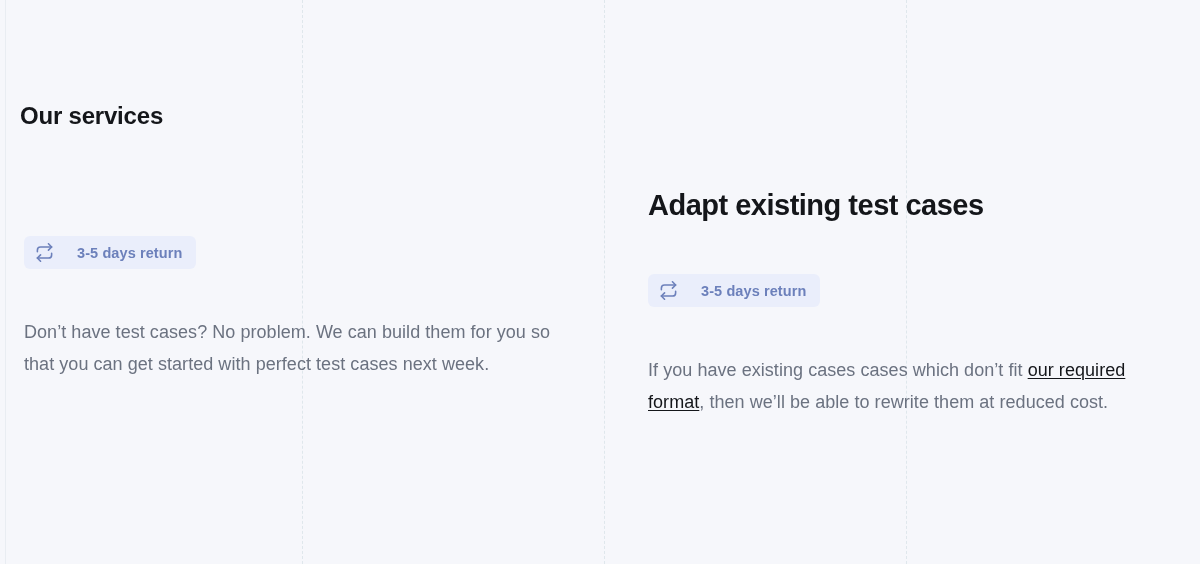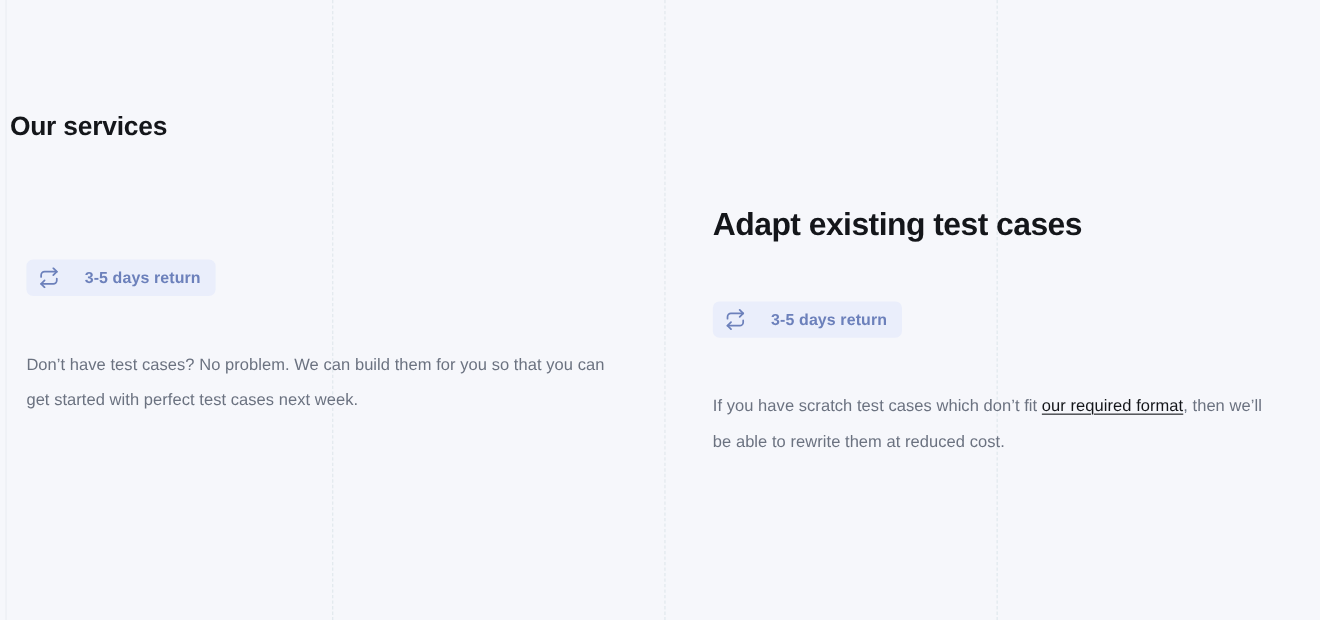--- a/index.html
+++ b/index.html
@@ -46,21 +46,21 @@
   .content {
     position: relative;
     z-index: 1;
     height: 100%;
     box-sizing: border-box;
     padding: 0 24px;
   }
 
   .eyebrow {
     position: absolute;
-    left: 9px;
+    left: 20px;
     top: 100px;
     margin: 0;
     font-size: 24px;
     line-height: 32px;
     font-weight: 700;
     letter-spacing: -0.2px;
     color: #14161a;
   }
 
   .columns {
@@ -116,21 +116,21 @@
   }
   .badge .badge-icon svg {
     display: block;
     width: 19px;
     height: 19px;
   }
 
   .card-body {
     margin: 0;
     margin-top: 47px;
-    font-size: 15px;
+    font-size: 18px;
     line-height: 32px;
     color: #6b7280;
     font-weight: 400;
     letter-spacing: 0.05px;
     max-width: 540px;
   }
   .col-right .card-body {
     max-width: 520px;
   }
 
@@ -187,19 +187,19 @@
               <polyline points="17 1 21 5 17 9"></polyline>
               <path d="M3 11V9a4 4 0 0 1 4-4h14"></path>
               <polyline points="7 23 3 19 7 15"></polyline>
               <path d="M21 13v2a4 4 0 0 1-4 4H3"></path>
             </svg>
           </span>
           <span class="badge-label">3-5 days return</span>
         </div>
 
         <p class="card-body">
-          <span>If you have scratch test cases which don’t fit </span><a class="inline-link" href="#">our required format</a><span>, then we’ll be able to rewrite them at reduced cost.</span>
+          <span>If you have existing cases cases which don’t fit </span><a class="inline-link" href="#">our required format</a><span>, then we’ll be able to rewrite them at reduced cost.</span>
         </p>
       </div>
 
     </div>
   </div>
 </div>
 
 </body></html>

